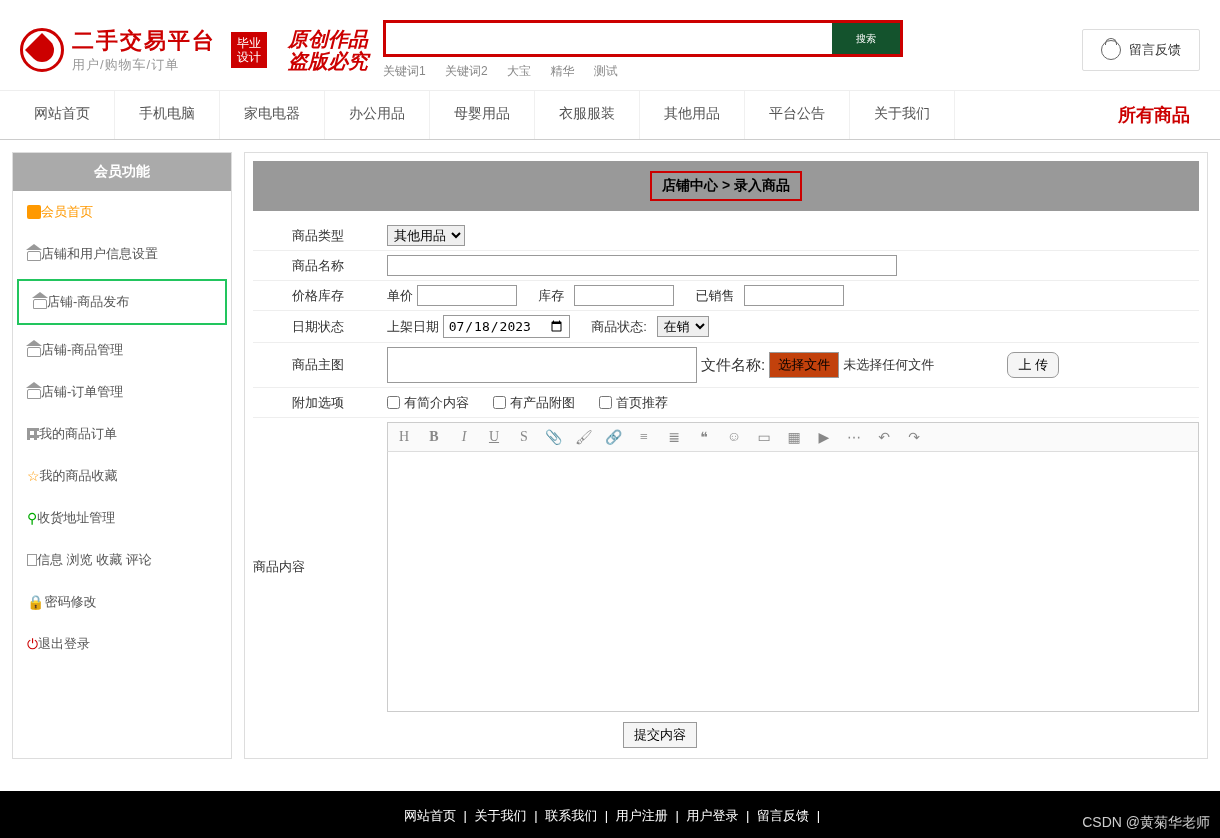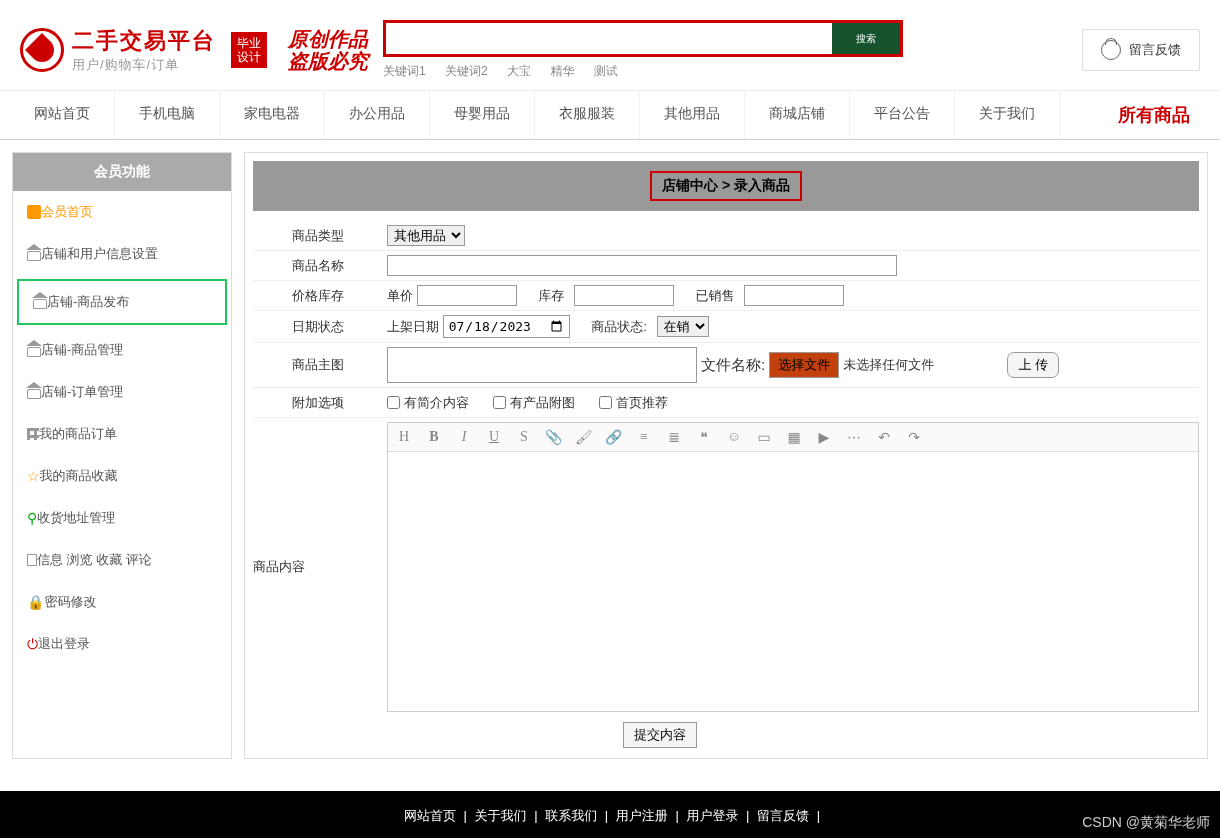--- a/index.html
+++ b/index.html
@@ -108,21 +108,20 @@
 </div>
 
 <div class="nav">
   <div class="nav-item">网站首页</div>
   <div class="nav-item">手机电脑</div>
   <div class="nav-item">家电电器</div>
   <div class="nav-item">办公用品</div>
   <div class="nav-item">母婴用品</div>
   <div class="nav-item">衣服服装</div>
   <div class="nav-item">其他用品</div>
-  <div class="nav-item">商城店铺</div>
   <div class="nav-item">平台公告</div>
   <div class="nav-item">关于我们</div>
   <div class="nav-all">所有商品</div>
 </div>
 
 <div class="main">
   <div class="sidebar">
     <div class="sidebar-header">会员功能</div>
     <div class="sidebar-item active-user">
       <span class="side-icon icon-home"></span>

